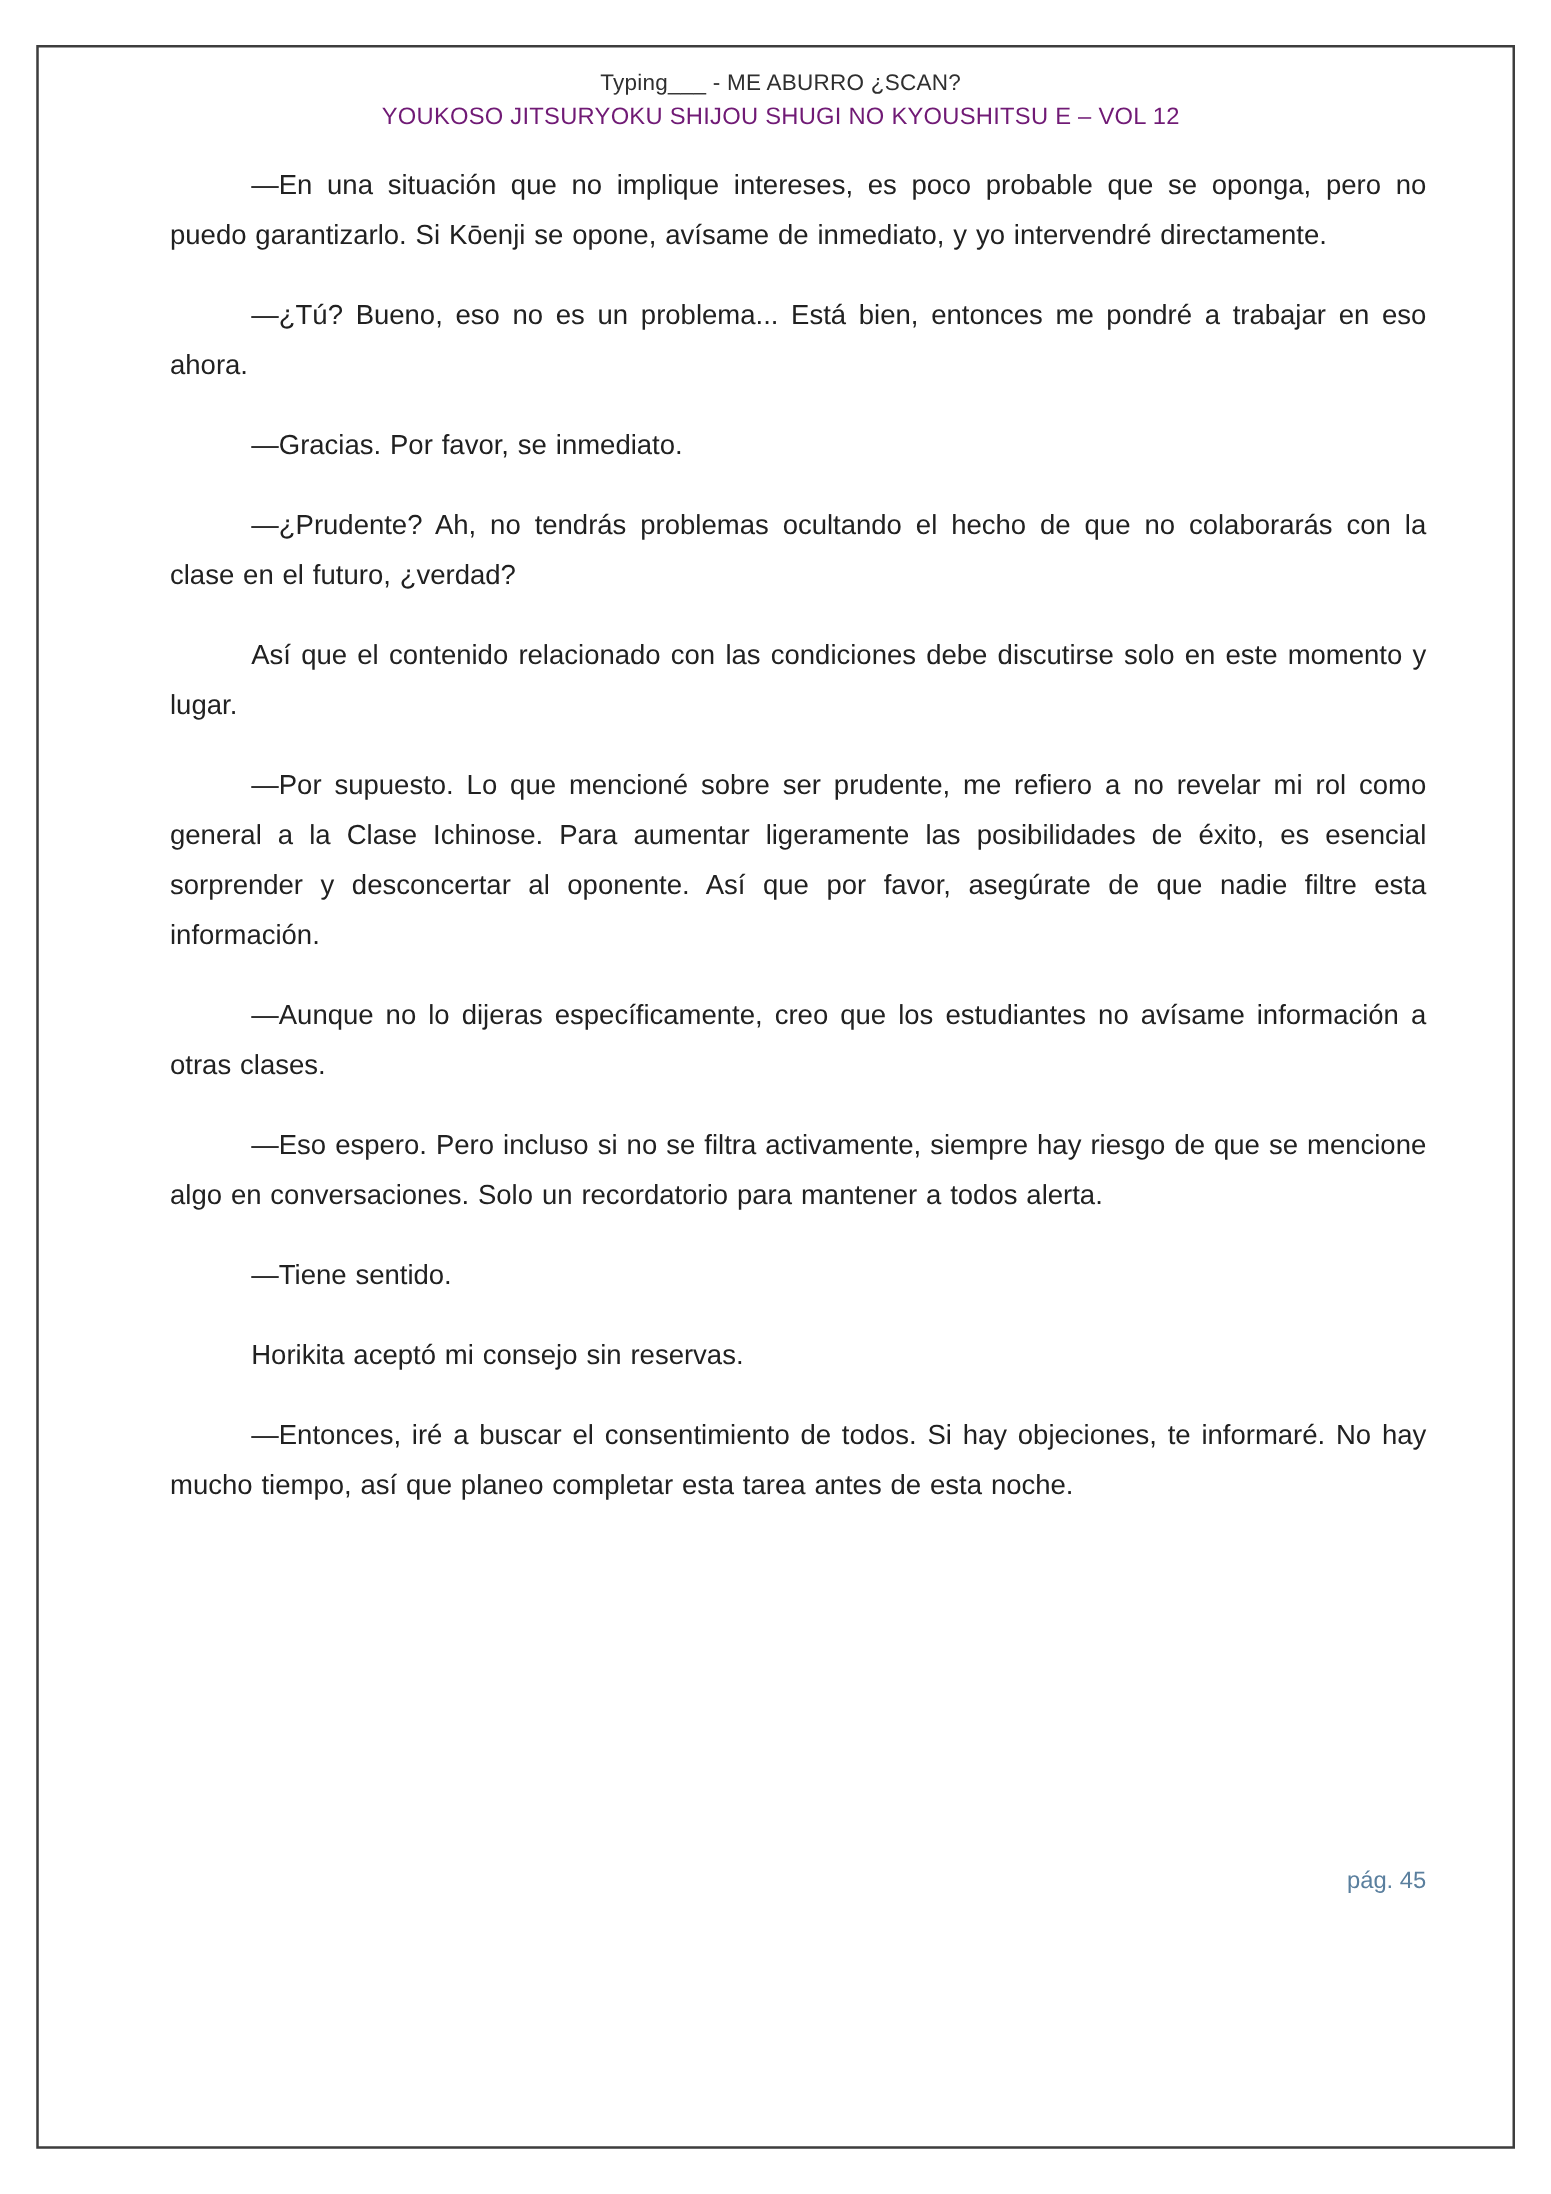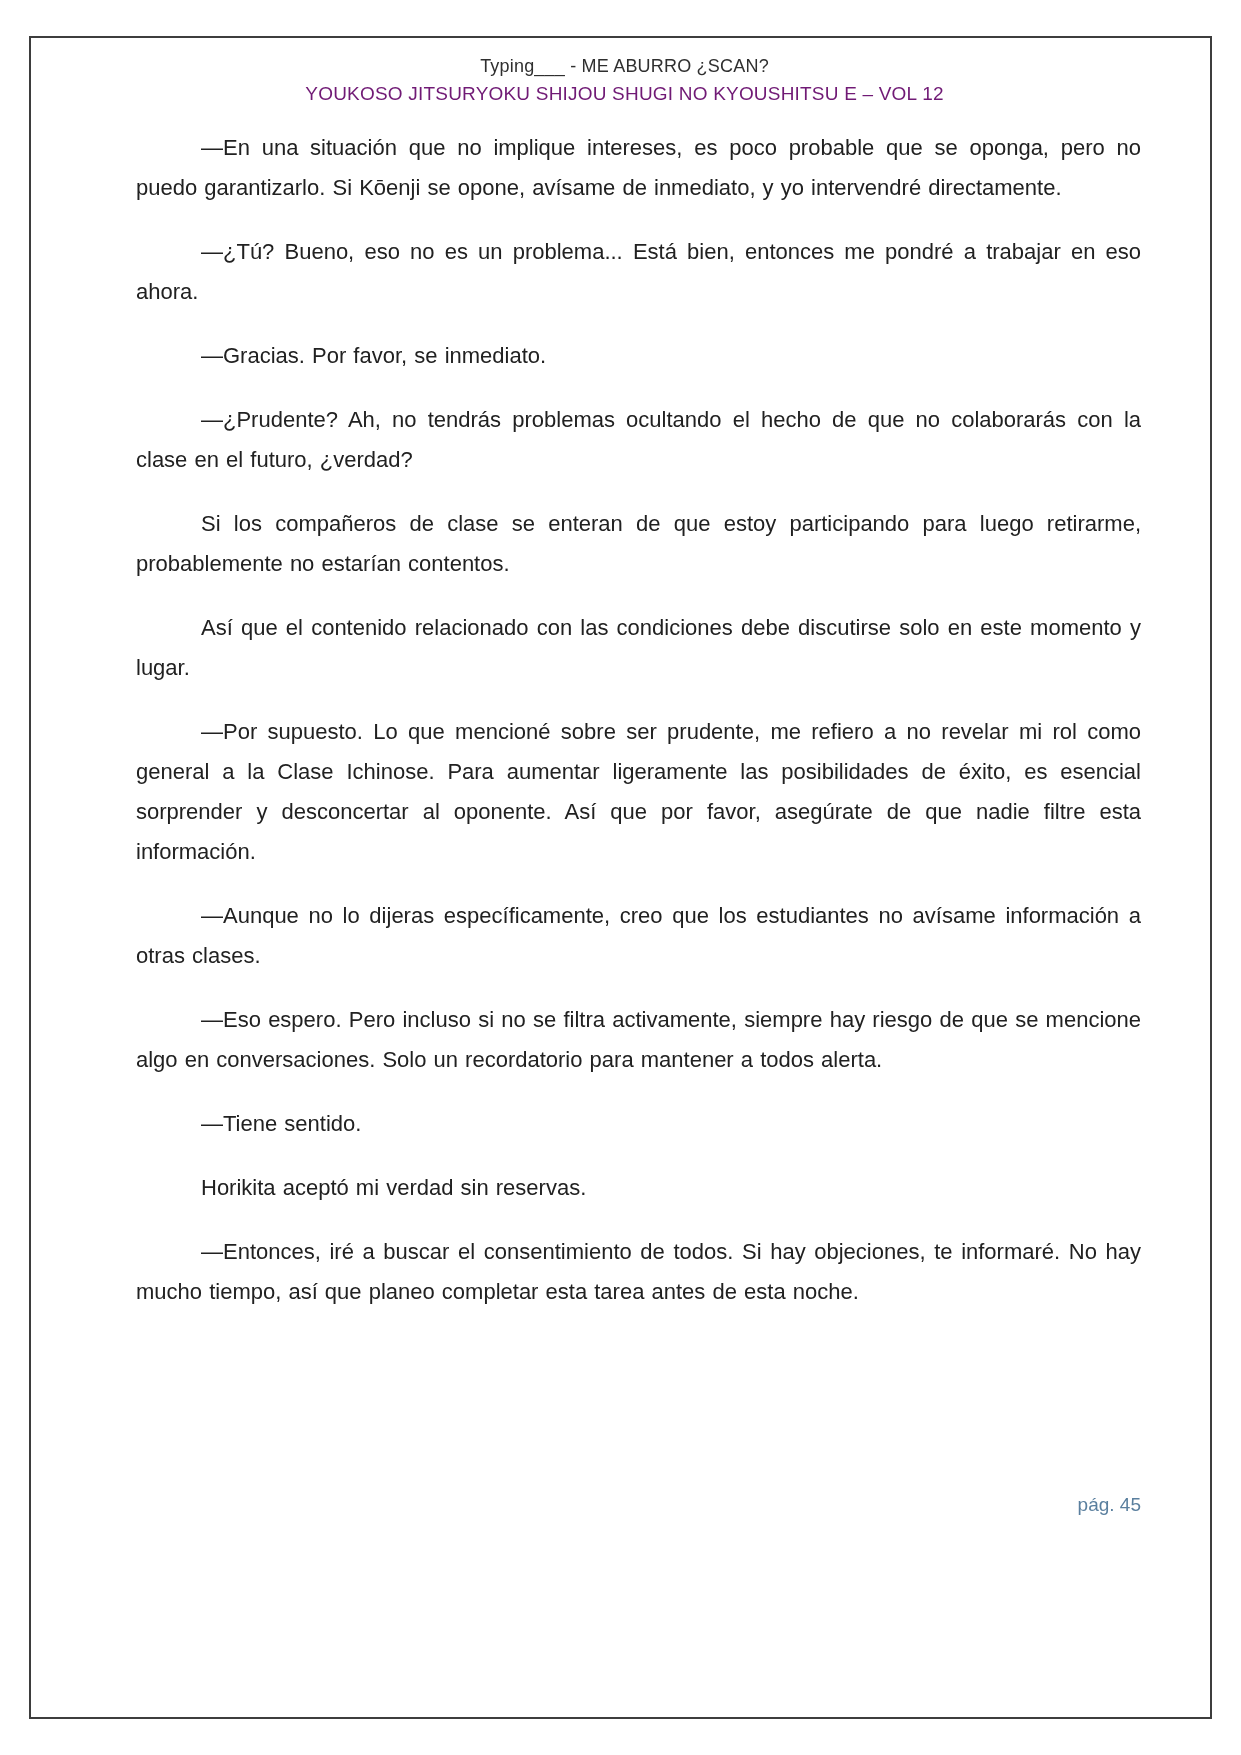--- a/index.html
+++ b/index.html
@@ -75,23 +75,22 @@
 <div class="doc-header">
   <div class="header-line-1">Typing___ - ME ABURRO ¿SCAN?</div>
   <div class="header-line-2">YOUKOSO JITSURYOKU SHIJOU SHUGI NO KYOUSHITSU E – VOL 12</div>
 </div>
 
 <div class="doc-body">
   <p>—En una situación que no implique intereses, es poco probable que se oponga, pero no puedo garantizarlo. Si Kōenji se opone, avísame de inmediato, y yo intervendré directamente.</p>
   <p>—¿Tú? Bueno, eso no es un problema... Está bien, entonces me pondré a trabajar en eso ahora.</p>
   <p>—Gracias. Por favor, se inmediato.</p>
   <p>—¿Prudente? Ah, no tendrás problemas ocultando el hecho de que no colaborarás con la clase en el futuro, ¿verdad?</p>
-  <p>Si los compañeros de clase se enteran de que estoy participando para luego retirarme, probablemente no estarían contentos.</p>
   <p>Así que el contenido relacionado con las condiciones debe discutirse solo en este momento y lugar.</p>
   <p>—Por supuesto. Lo que mencioné sobre ser prudente, me refiero a no revelar mi rol como general a la Clase Ichinose. Para aumentar ligeramente las posibilidades de éxito, es esencial sorprender y desconcertar al oponente. Así que por favor, asegúrate de que nadie filtre esta información.</p>
   <p>—Aunque no lo dijeras específicamente, creo que los estudiantes no avísame información a otras clases.</p>
   <p>—Eso espero. Pero incluso si no se filtra activamente, siempre hay riesgo de que se mencione algo en conversaciones. Solo un recordatorio para mantener a todos alerta.</p>
   <p>—Tiene sentido.</p>
-  <p>Horikita aceptó mi verdad sin reservas.</p>
+  <p>Horikita aceptó mi consejo sin reservas.</p>
   <p>—Entonces, iré a buscar el consentimiento de todos. Si hay objeciones, te informaré. No hay mucho tiempo, así que planeo completar esta tarea antes de esta noche.</p>
 </div>
 
 <div class="page-number">pág. 45</div>
 
 </body></html>

